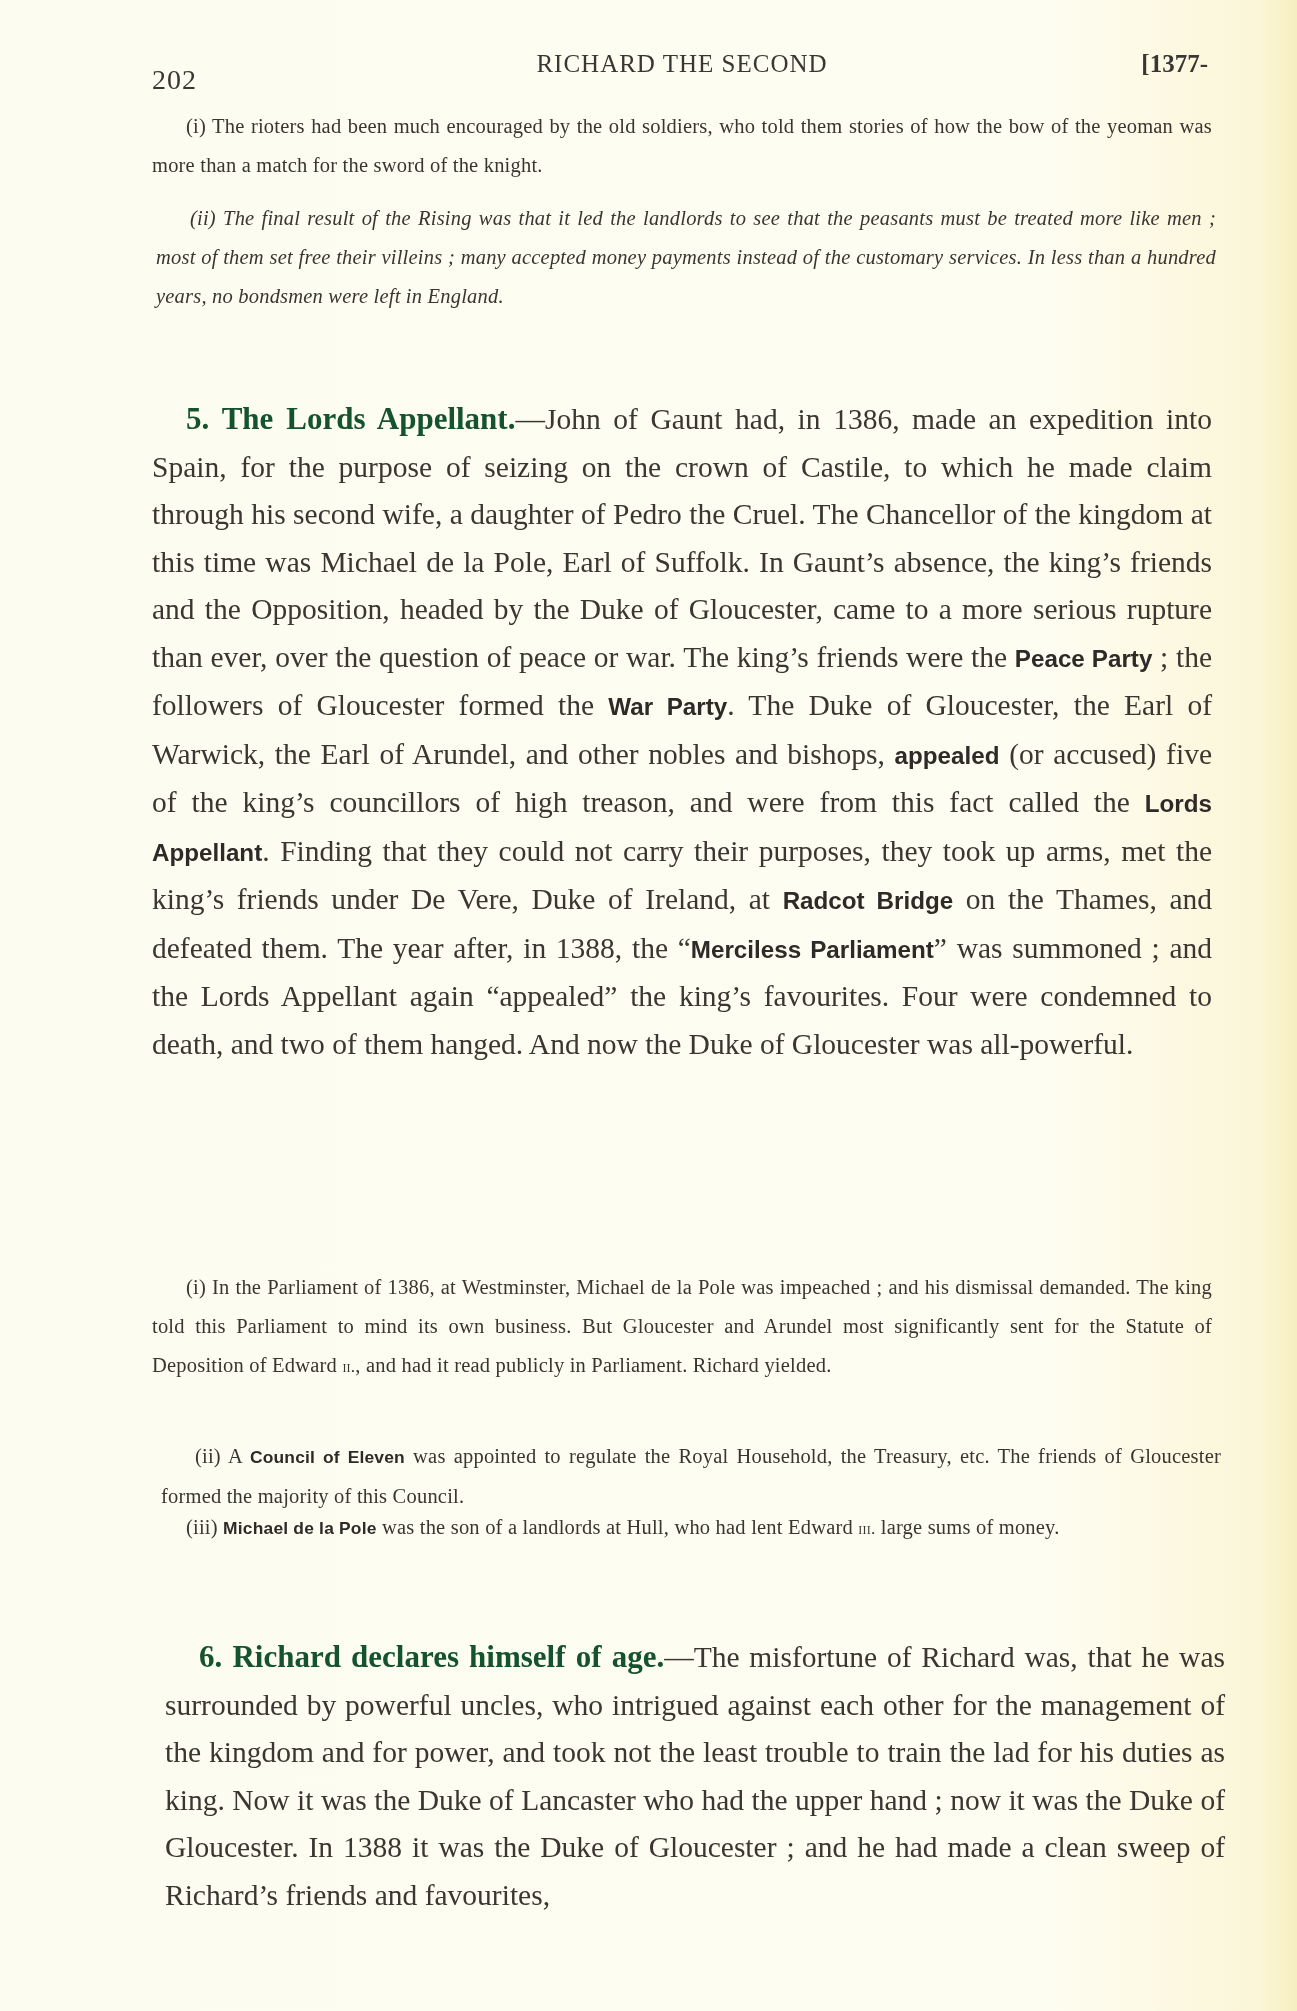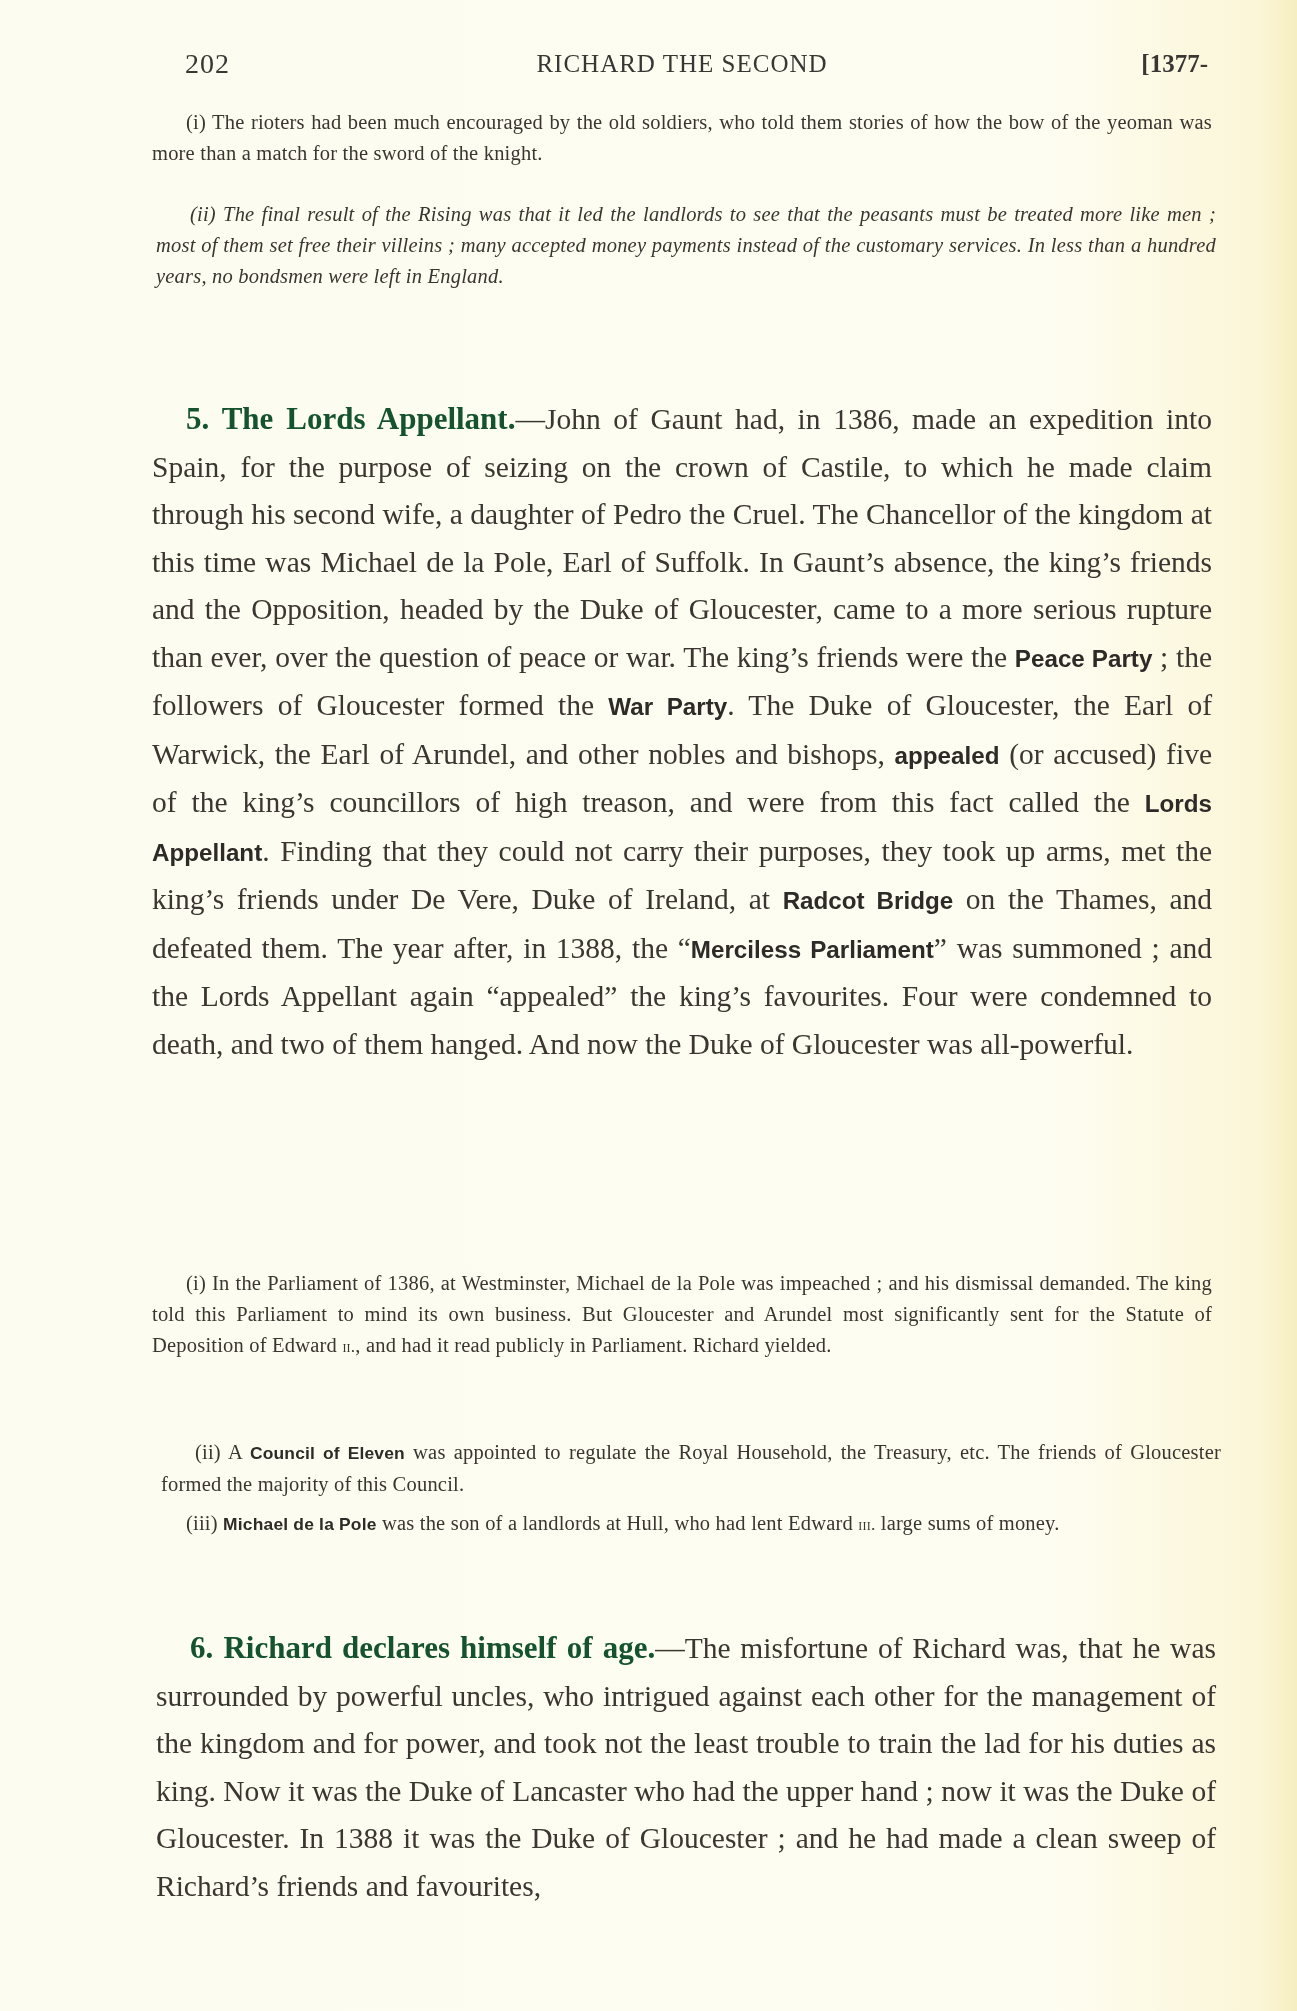--- a/index.html
+++ b/index.html
@@ -8,26 +8,26 @@
     background: linear-gradient(90deg, #fdfcf0 0%, #fefdf2 80%, #fbf6d8 97%, #f6eec0 100%);
     font-family: "Liberation Serif", "DejaVu Serif", serif;
     color:#2e2a26;
     position:relative;
   }
   .page { position:absolute; left:152px; top:0; width:1060px; }
   .header {
     position:absolute; top:48px; left:0; width:1060px; height:40px;
     font-family:"Liberation Serif", serif; font-size:28px; color:#3a3633;
   }
-  .header .pno { position:absolute; left:0; top:0; letter-spacing:1px;margin-left:33px; }
+  .header .pno { position:absolute; left:0; top:16px; letter-spacing:1px; }
   .header .title { position:absolute; left:0; width:1060px; text-align:center; top:2px; font-size:25px; letter-spacing:1px; }
   .header .yr { position:absolute; right:4px; top:2px; font-weight:bold; font-size:25px; }
   .note {
     position:absolute; left:0; width:1060px;
-    font-size:20.5px; line-height:31px; text-align:justify; text-align-last:left;
+    font-size:20.5px; line-height:39px; text-align:justify; text-align-last:left;
     letter-spacing:0.2px; color:#3a3531;
   }
   .note .ind { display:inline-block; width:34px; }
   .body-par {
     position:absolute; left:0; width:1060px;
     font-size:29.5px; line-height:47.5px; text-align:justify; text-align-last:left;
     color:#3b3631;
   }
   .body-par .ind { display:inline-block; width:34px; }
   .sec-head { font-family:Liberation Serif, serif; font-weight:bold; font-size:31px; color:#14532d; }
@@ -68,17 +68,17 @@
   <p class="note" style="top:1428px; margin:9px;">
     <span class="ind"></span><span>(ii)</span>
     <span>A </span><span class="b">Council of Eleven</span><span> was appointed to regulate the Royal Household, the Treasury, etc.  The friends of Gloucester formed the majority of this Council.</span>
   </p>
 
   <p class="note" style="top:1508px; margin:0;">
     <span class="ind"></span><span>(iii)</span>
     <span class="b">Michael de la Pole</span><span> was the son of a landlords at Hull, who had lent Edward </span><span class="sc">iii.</span><span> large sums of money.</span>
   </p>
 
-  <p class="body-par" style="top:1620px; margin:4px;">
+  <p class="body-par" style="top:1620px; margin:13px;">
     <span class="ind"></span><span class="sec-head">6. Richard declares himself of age.</span><span>—The misfortune of Richard was, that he was surrounded by powerful uncles, who intrigued against each other for the management of the kingdom and for power, and took not the least trouble to train the lad for his duties as king. Now it was the Duke of Lancaster who had the upper hand ; now it was the Duke of Gloucester.  In 1388 it was the Duke of Gloucester ; and he had made a clean sweep of Richard’s friends and favourites,</span>
   </p>
 
 </div>
 
 </body></html>

